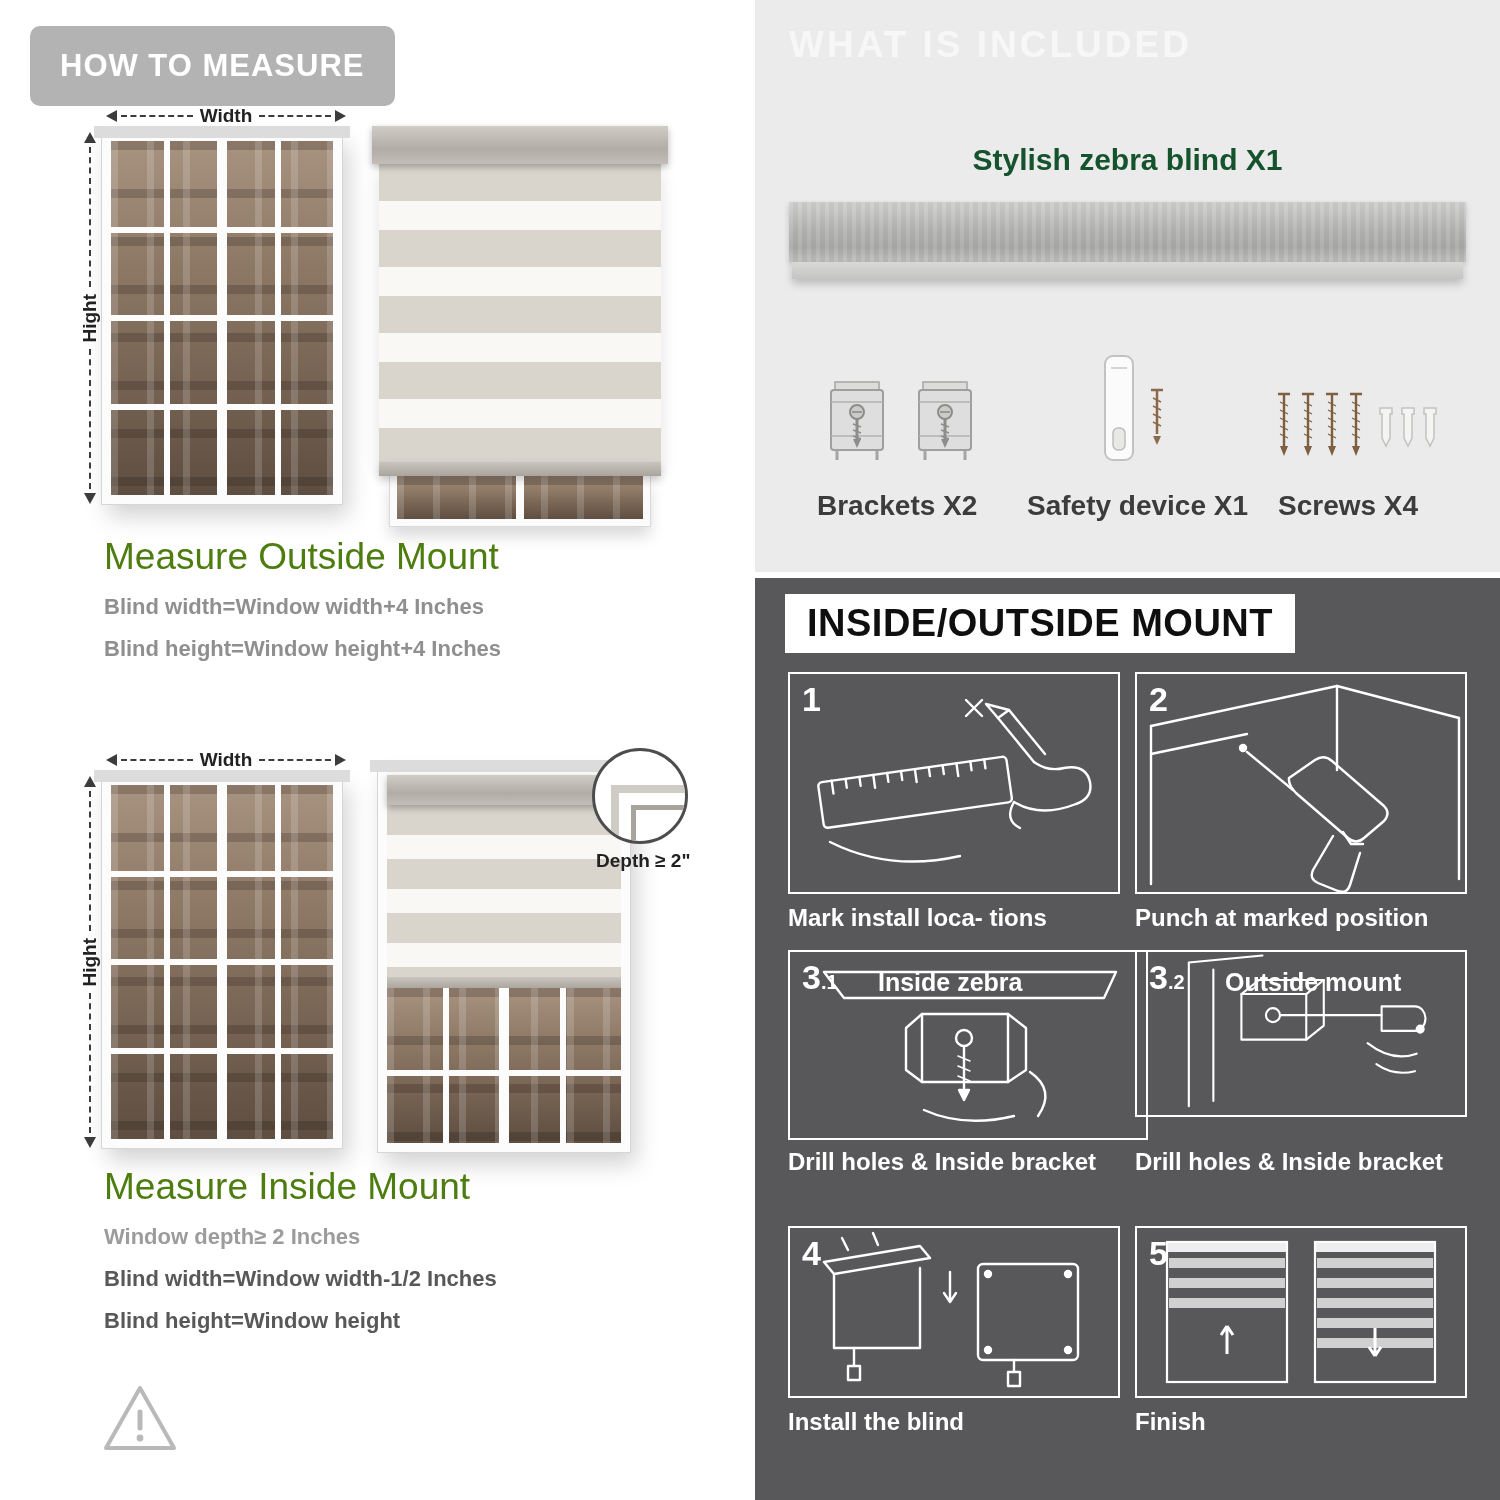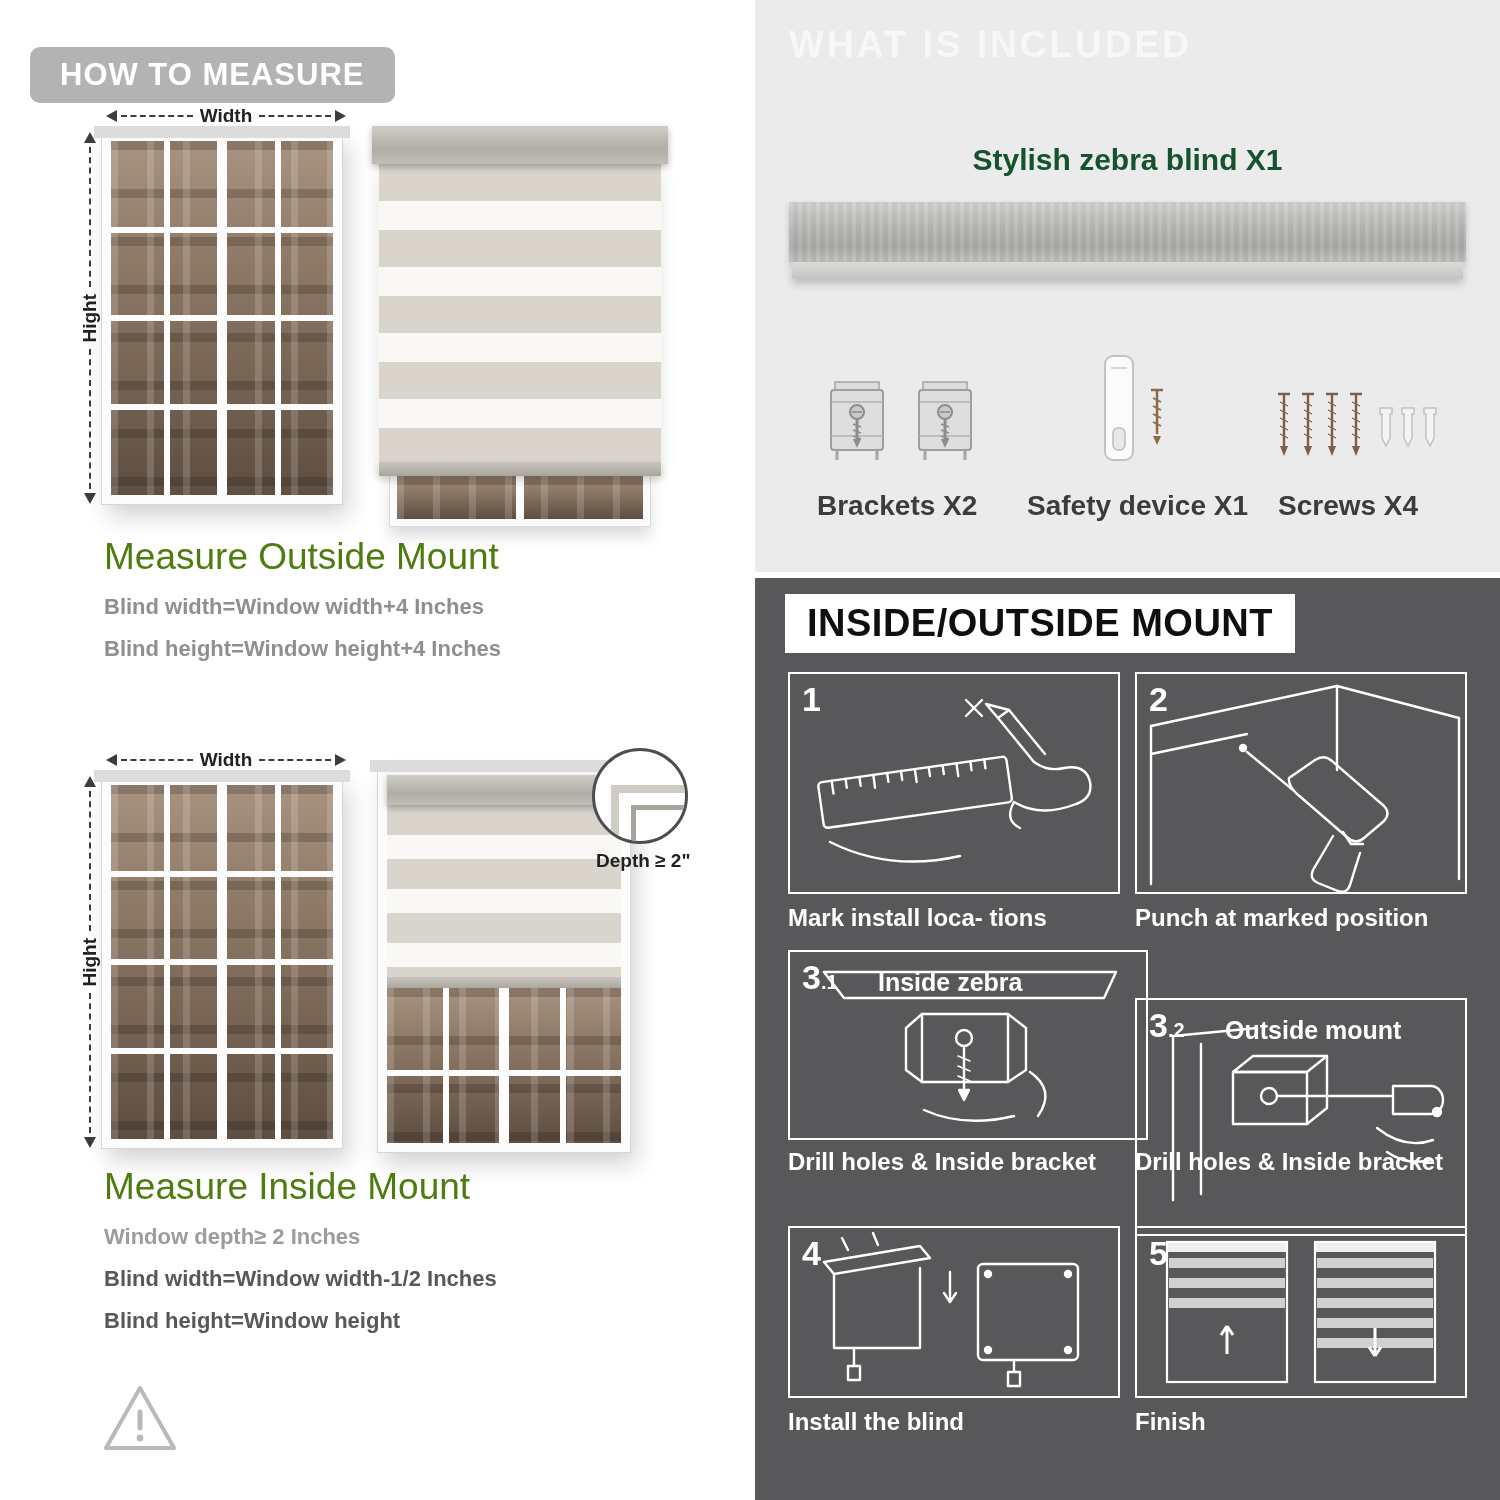--- a/index.html
+++ b/index.html
@@ -6,21 +6,21 @@
   html,body { background:#fff; }
   .canvas {
     position:relative; width:1500px; height:1500px; background:#ffffff;
     font-family:"Liberation Sans", sans-serif; overflow:hidden;
   }
   .abs { position:absolute; }
 
   
   .badge {
     position:absolute; background:#b3b3b3; color:#fff; font-weight:700;
-    font-size:31px; letter-spacing:1px; padding:10px 30px; border-radius:10px;margin-top:21px;
+    font-size:31px; letter-spacing:1px; padding:22px 30px; border-radius:10px;
   }
   .sec-heading { position:absolute; font-size:37px; font-weight:400; color:#4d7c0f; }
   .m-line { position:absolute; font-size:22px; font-weight:700; white-space:nowrap; }
   .m-gray  { color:#8f8f8f; }
   .m-light { color:#9c9c9c; }
   .m-dark  { color:#585858; }
 
   
   .h-measure { position:absolute; display:flex; align-items:center; gap:4px; height:20px;justify-content:space-between; }
   .h-measure .dash { flex:1; border-top:2px dashed #3c3c3c; }
@@ -344,21 +344,21 @@
           <path d="M155 138 h10 l-5 10 z" fill="#fff"></path>
           <path d="M226 120 q26 18 8 44"></path>
           <path d="M120 158 q40 18 90 6"></path>
         </g>
       </svg>
       <div class="step-num"><span>3</span><span class="step-sub">.1</span></div>
       <div class="step-title">Inside zebra</div>
     </div>
     <div class="step-caption" style="left:33px; top:570px;">Drill holes &amp;  Inside bracket</div>
 
-    <div class="step" style="left:380px; top:372px; width:332px; height:238px;margin-top:48px;">
+    <div class="step" style="left:380px; top:372px; width:332px; height:167px;">
       <svg class="step-art" viewBox="0 0 328 186">
         <g stroke="#fff" stroke-width="2.4" fill="none" stroke-linecap="round" stroke-linejoin="round">
           <path d="M36 12 V176 M36 12 L120 4 M64 20 V170"></path>
           <path d="M96 48 l20 -16 h74 l-20 16 z"></path>
           <path d="M96 48 h74 v52 h-74 z"></path>
           <path d="M170 100 l20 -16 V32"></path>
           <circle cx="132" cy="72" r="8"></circle>
           <path d="M140 72 h116"></path>
           <path d="M256 62 h38 a12 14 0 0 1 0 28 h-38 z"></path>
           <path d="M240 104 q28 22 56 12 M250 128 q20 14 44 8"></path>

